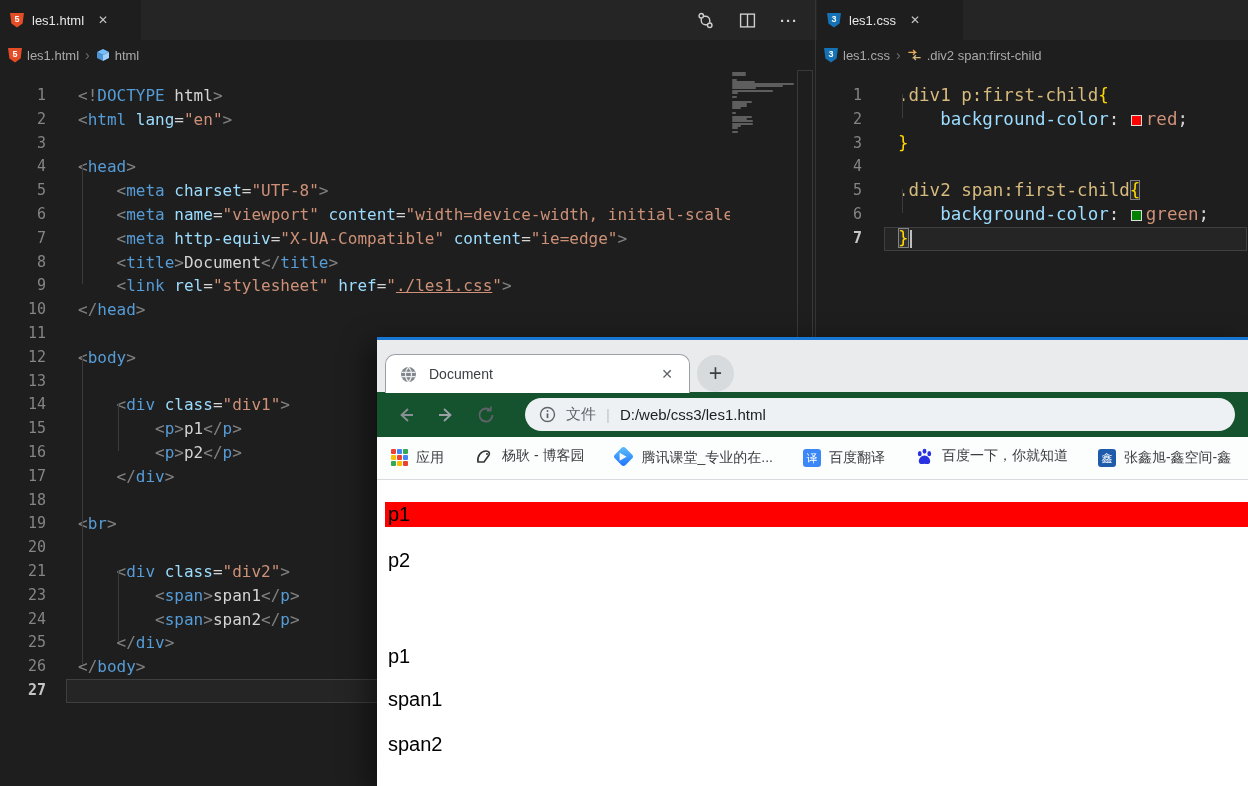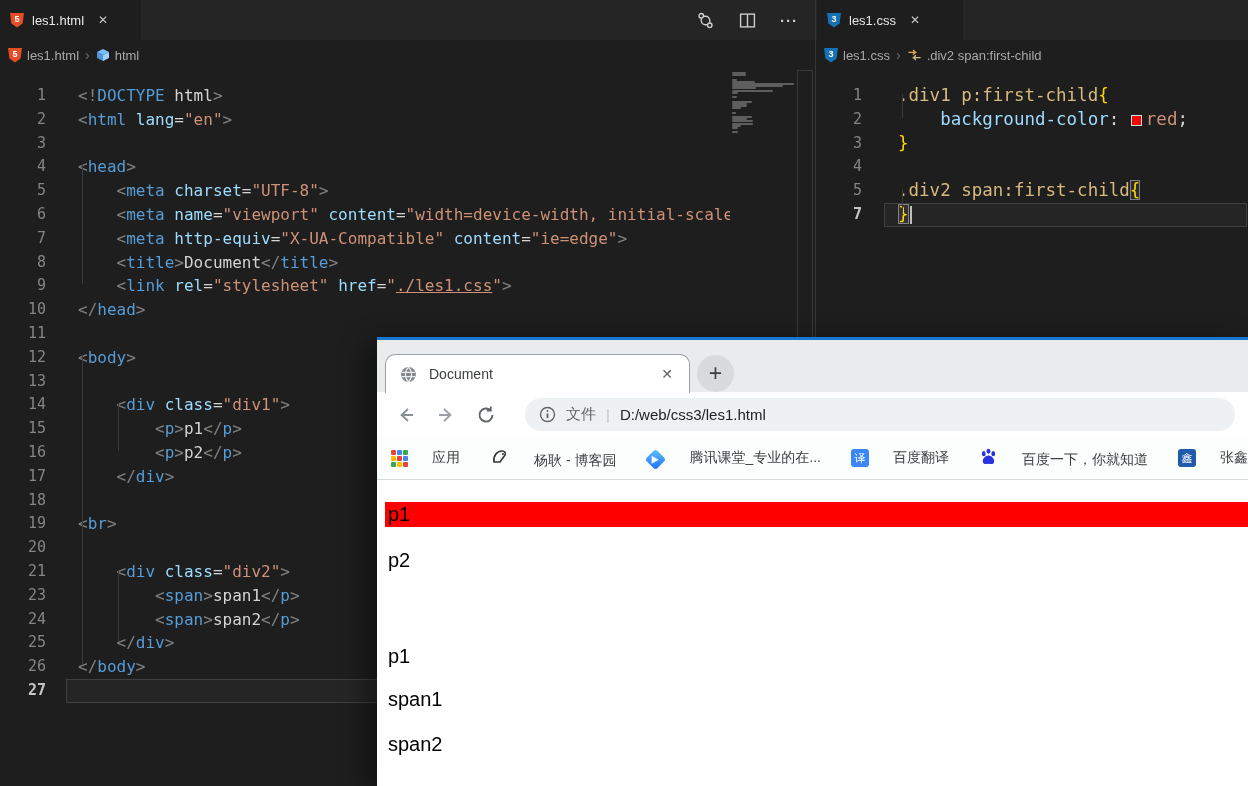--- a/index.html
+++ b/index.html
@@ -68,31 +68,31 @@
   .tabstrip { position:relative; height:52px; background:#e9ebed; }
   .btab { position:absolute; left:8px; top:14px; width:305px; height:39px; background:#fff;
           border:1px solid #9aa0a6; border-bottom:none; border-radius:10px 10px 0 0;
           display:flex; align-items:center; padding:0 14px; cursor:pointer; }
   .btab .title { flex:1; margin-left:12px; font-size:14px; color:#3c4043;
                  white-space:nowrap; overflow:hidden; }
   .btab .close { color:#5f6368; font-size:14px; padding:0 2px; }
   .newtab { position:absolute; left:320px; top:15px; width:37px; height:37px; border-radius:50%;
             background:#d8dbde; display:flex; align-items:center; justify-content:center;
             font-size:23px; color:#3c4043; cursor:pointer; }
-  .toolbar { height:45px; background:#ffffff; display:flex; align-items:center; padding:0 13px 0 16px; }
+  .toolbar { height:45px; background:#14532d; display:flex; align-items:center; padding:0 13px 0 16px; }
   .navbtn { width:26px; display:flex; justify-content:center; margin-right:14px; cursor:pointer; }
   .pill { flex:1; height:33px; margin-left:12px; border-radius:17px; background:#eef1f3;
           display:flex; align-items:center; padding:0 14px; cursor:text; }
   .pill .scheme { margin-left:10px; font-size:15px; color:#5f6368; }
   .pill .div { margin:0 10px; color:#c3c7ca; font-size:15px; }
   .pill .url { font-size:15px; color:#202124; white-space:nowrap; }
   .bookmarks { height:43px; background:#fcfdfd; border-bottom:1px solid #d8dbde;
                display:flex; align-items:center; padding-left:14px; gap:30px;
                white-space:nowrap; overflow:hidden; }
-  .bm { display:flex; align-items:flex-end; gap:24px; font-size:14px; color:#3c4043; cursor:pointer; }
+  .bm { display:flex; align-items:flex-start; gap:8px; font-size:14px; color:#3c4043; cursor:pointer; }
   .bm .badge { width:18px; height:18px; border-radius:3px; color:#fff; font-size:11px;
                display:flex; align-items:center; justify-content:center; }
   .appgrid { display:grid; grid-template-columns:repeat(3,5px); grid-template-rows:repeat(3,5px);
              gap:1px; }
   .appgrid i { border-radius:1px; }
   .diamond { width:15px; height:15px; transform:rotate(45deg); border-radius:3px;
              background:linear-gradient(135deg,#5ec3f7,#1e6fff); position:relative; margin:0 2px; }
   .diamond::after { content:''; position:absolute; left:4px; top:4px; border-left:7px solid #fff;
              border-top:4px solid transparent; border-bottom:4px solid transparent;
              transform:rotate(-45deg); opacity:.95; }
@@ -198,20 +198,21 @@
         <div class="crow"><span class="lnum">25</span><span class="ltext"><span class="tk-w">    </span><span class="tk-g">&lt;/</span><span class="tk-t">div</span><span class="tk-g">&gt;</span></span></div>
         <div class="crow"><span class="lnum">26</span><span class="ltext"><span class="tk-g">&lt;/</span><span class="tk-t">body</span><span class="tk-g">&gt;</span></span></div>
         <div class="crow active"><span class="lnum">27</span><span class="ltext"></span></div>
       </div>
     <div class="editor" id="css-editor">
         <div class="crow"><span class="lnum">1</span><span class="ltext"><span class="tk-sel">.div1 p:first-child</span><span class="tk-br">{</span></span></div>
         <div class="crow"><span class="lnum">2</span><span class="ltext"><span class="tk-w">    </span><span class="tk-pr">background-color</span><span class="tk-w">: </span><span class="swatch" style="background: rgb(255, 0, 0);"></span><span class="tk-s">red</span><span class="tk-w">;</span></span></div>
         <div class="crow"><span class="lnum">3</span><span class="ltext"><span class="tk-br">}</span></span></div>
         <div class="crow"><span class="lnum">4</span><span class="ltext"></span></div>
         <div class="crow"><span class="lnum">5</span><span class="ltext"><span class="tk-sel">.div2 span:first-child</span><span class="tk-br boxed">{</span></span></div>
+        <div class="crow"><span class="lnum">6</span><span class="ltext"><span class="tk-w">    </span><span class="tk-pr">background-color</span><span class="tk-w">: </span><span class="swatch" style="background: rgb(0, 128, 0);"></span><span class="tk-s">green</span><span class="tk-w">;</span></span></div>
         <div class="crow active"><span class="lnum">7</span><span class="ltext"><span class="tk-br boxed">}</span><span class="caret"></span></span></div>
       </div>
 
     <div class="iguide" style="left:82px;top:165px;height:119px"></div>
     <div class="iguide" style="left:82px;top:356px;height:309px"></div>
     <div class="iguide" style="left:118px;top:403px;height:48px"></div>
     <div class="iguide" style="left:118px;top:570px;height:71px"></div>
     <div class="iguide" style="left:902px;top:94px;height:24px"></div>
     <div class="iguide" style="left:902px;top:189px;height:24px"></div>
 

